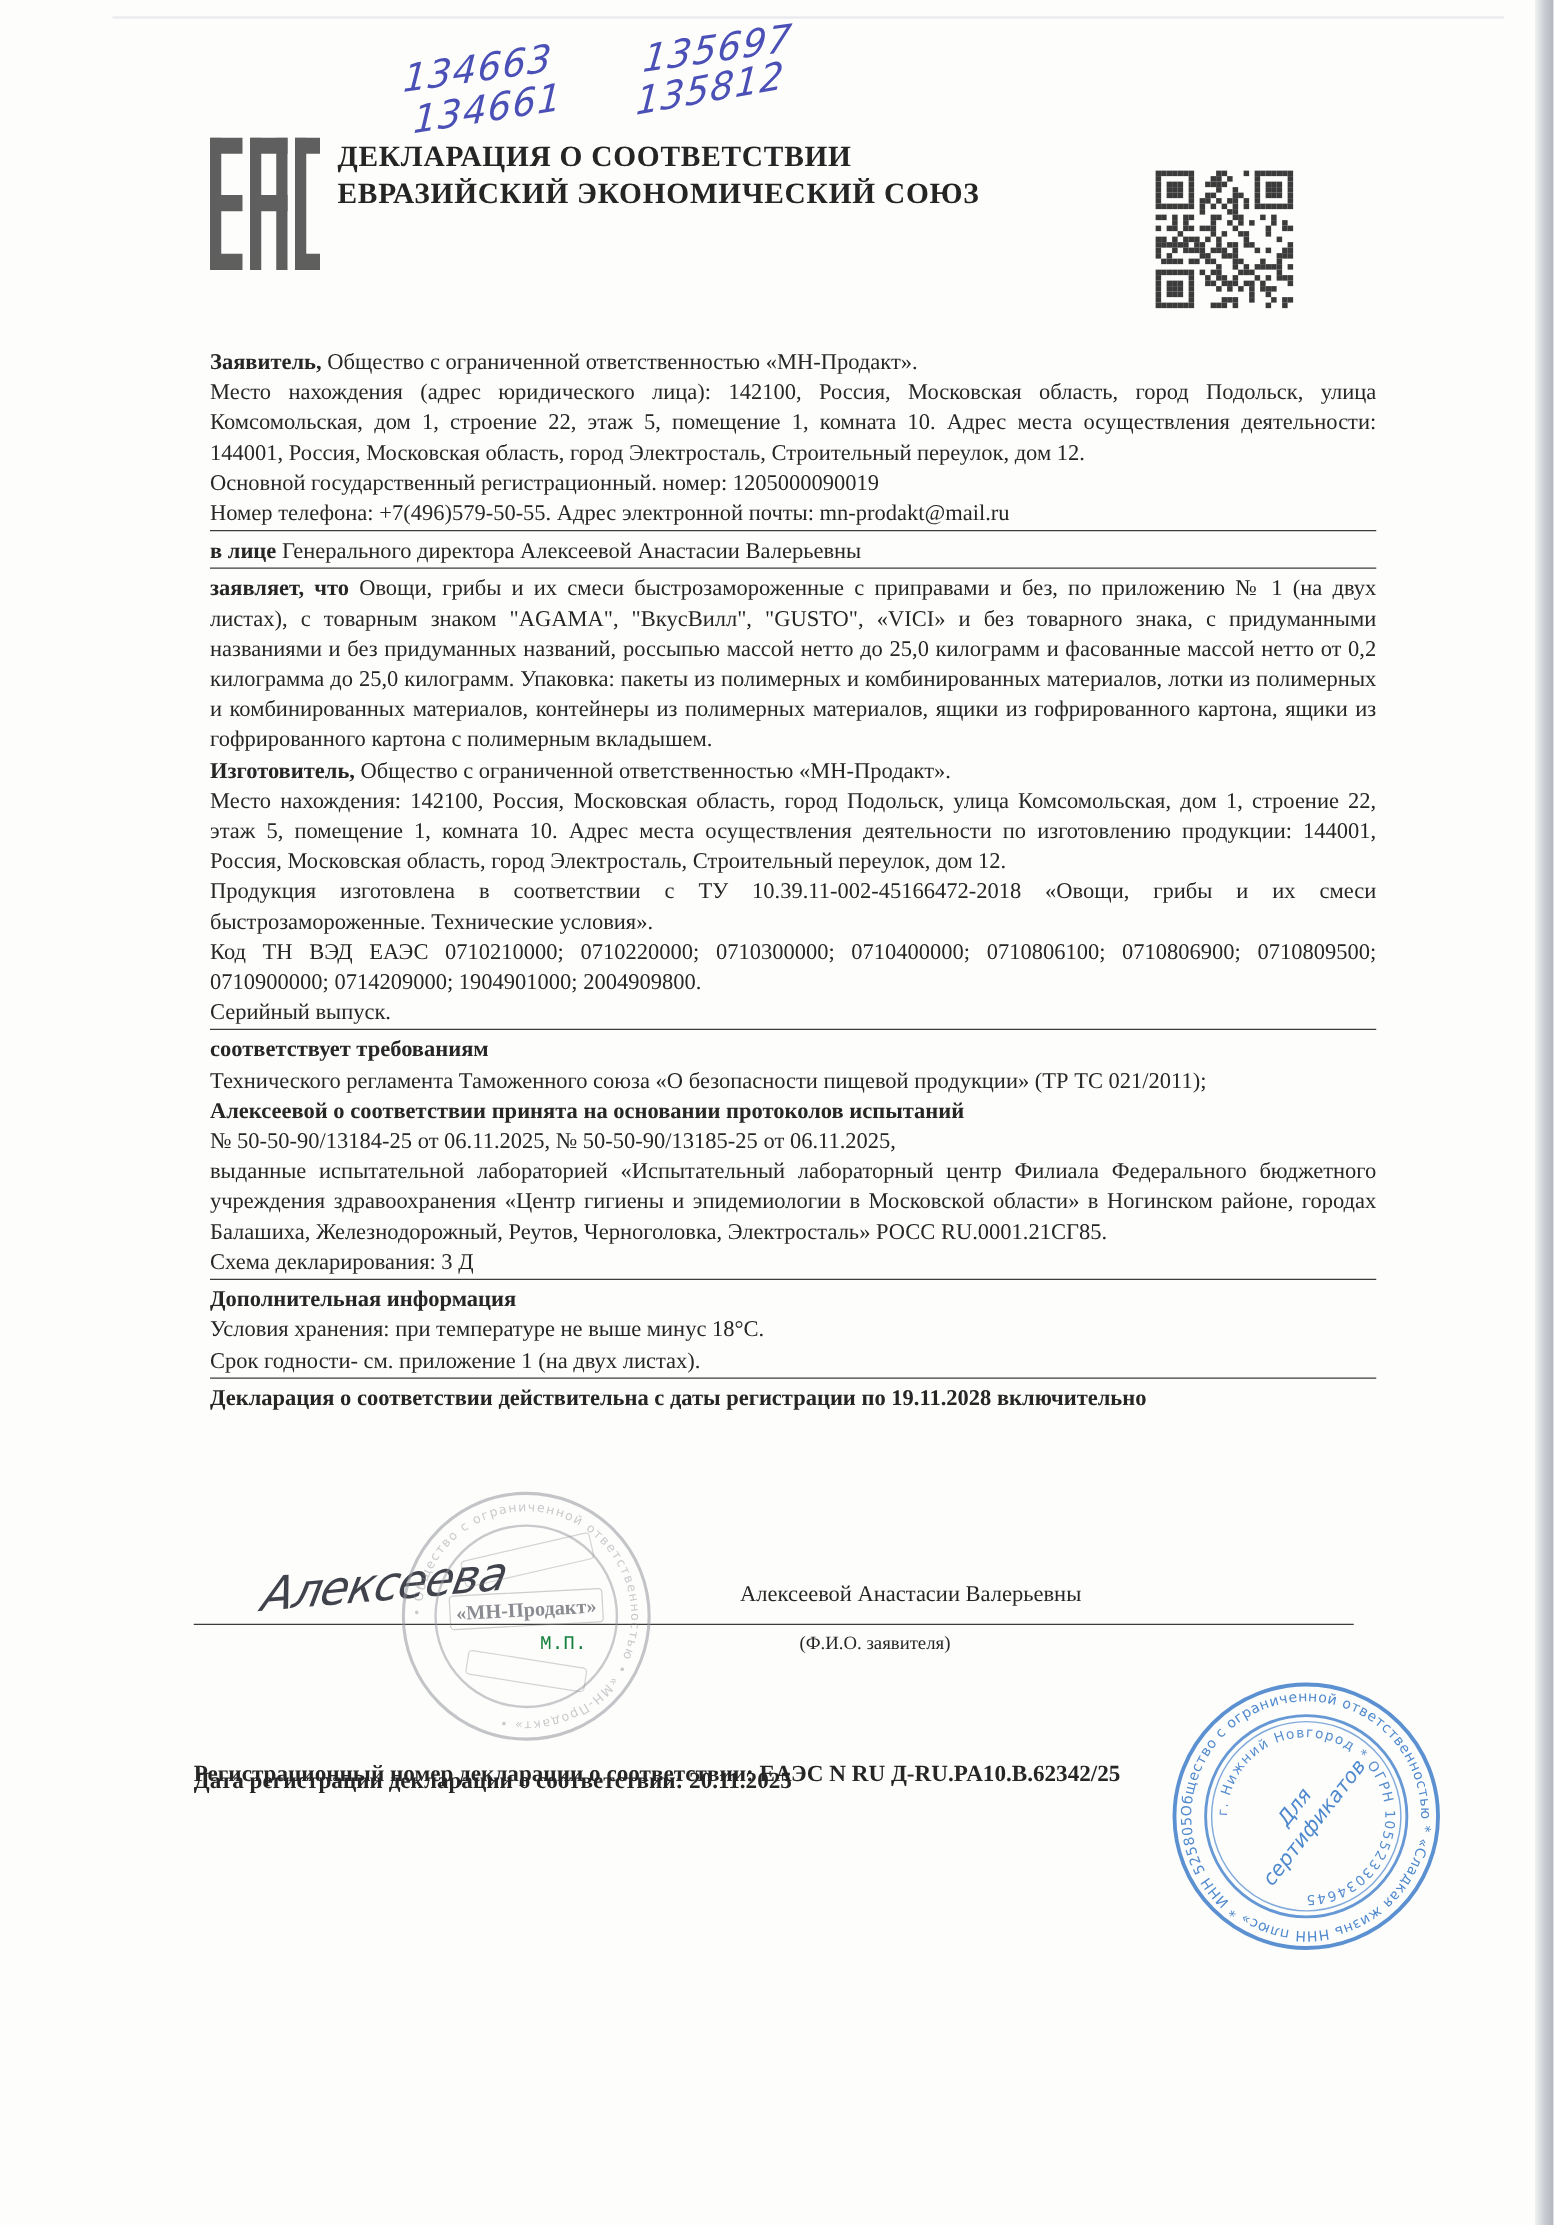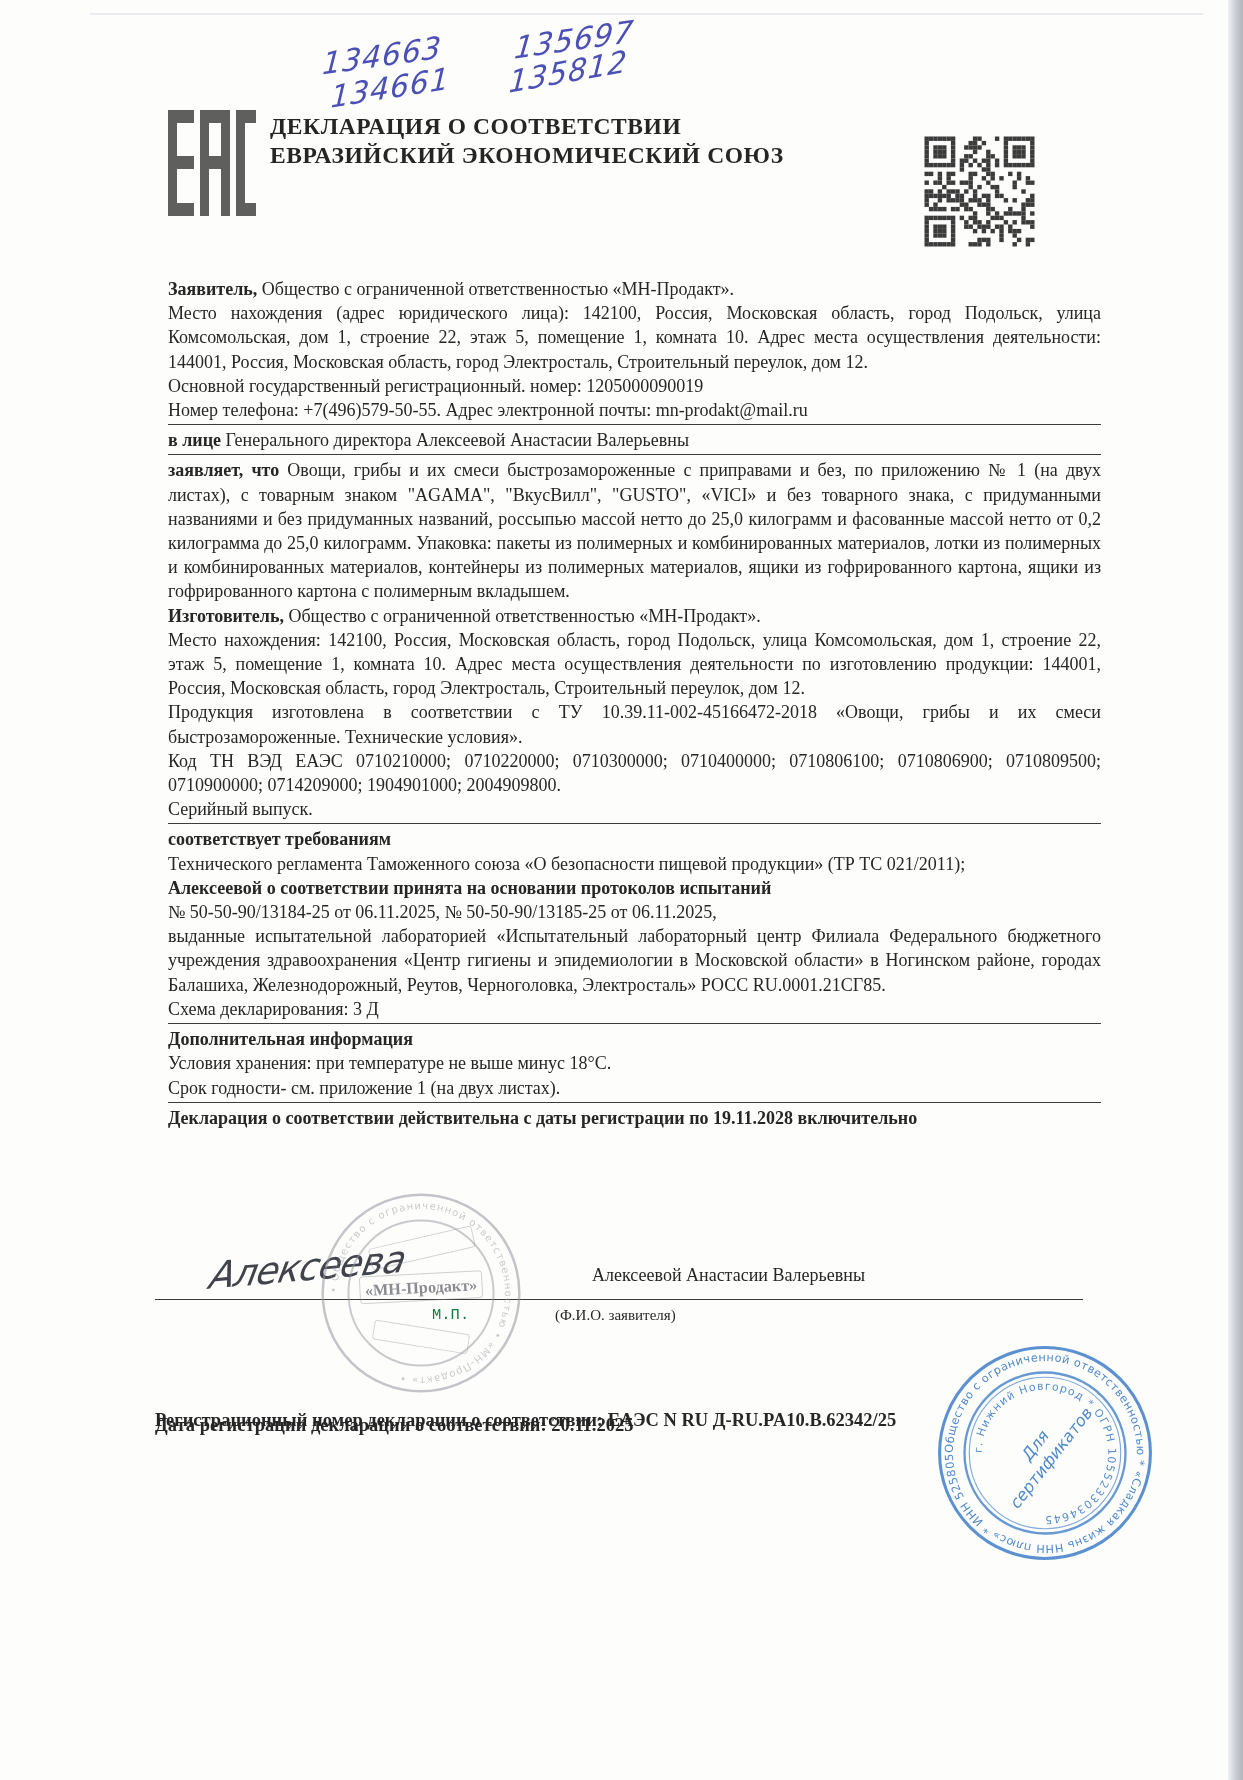--- a/index.html
+++ b/index.html
@@ -30,21 +30,21 @@
   .doc-body p{margin:0;}
   .doc-body p.rule-after{border-bottom:1.8px solid #3c3c3c;padding-bottom:2px;margin-bottom:3px;}
 
   
   .sig-line{position:absolute;left:155px;top:1299px;width:928px;height:0;border-top:1.8px solid #3c3c3c;}
   .sig-hand{position:absolute;left:210px;top:1246px;font-size:37px;color:#41434c;
         font-family:"DejaVu Sans",sans-serif;font-style:italic;letter-spacing:-1px;
         transform:rotate(-5deg) skewX(-16deg);}
   .mp-label{position:absolute;left:432px;top:1306px;font-size:15.5px;color:#15803d;font-family:Liberation Mono, monospace;}
   .fio-name{position:absolute;left:535px;top:1265px;width:330px;text-align:right;font-size:18px;}
-  .fio-caption{position:absolute;left:555px;top:1307px;width:290px;text-align:left;font-size:15px;}
+  .fio-caption{position:absolute;left:555px;top:1307px;width:290px;text-align:center;font-size:15px;}
   .gray-stamp{position:absolute;left:316px;top:1188px;}
   .blue-stamp{position:absolute;left:930px;top:1338px;}
 
   
   .reg-number{position:absolute;left:155px;top:1369px;font-size:18.5px;font-weight:bold;width:880px;margin-top:41px;}
   .reg-date{position:absolute;left:155px;top:1415px;font-size:18.5px;font-weight:bold;}
 </style>
 </head>
 <body>
 

